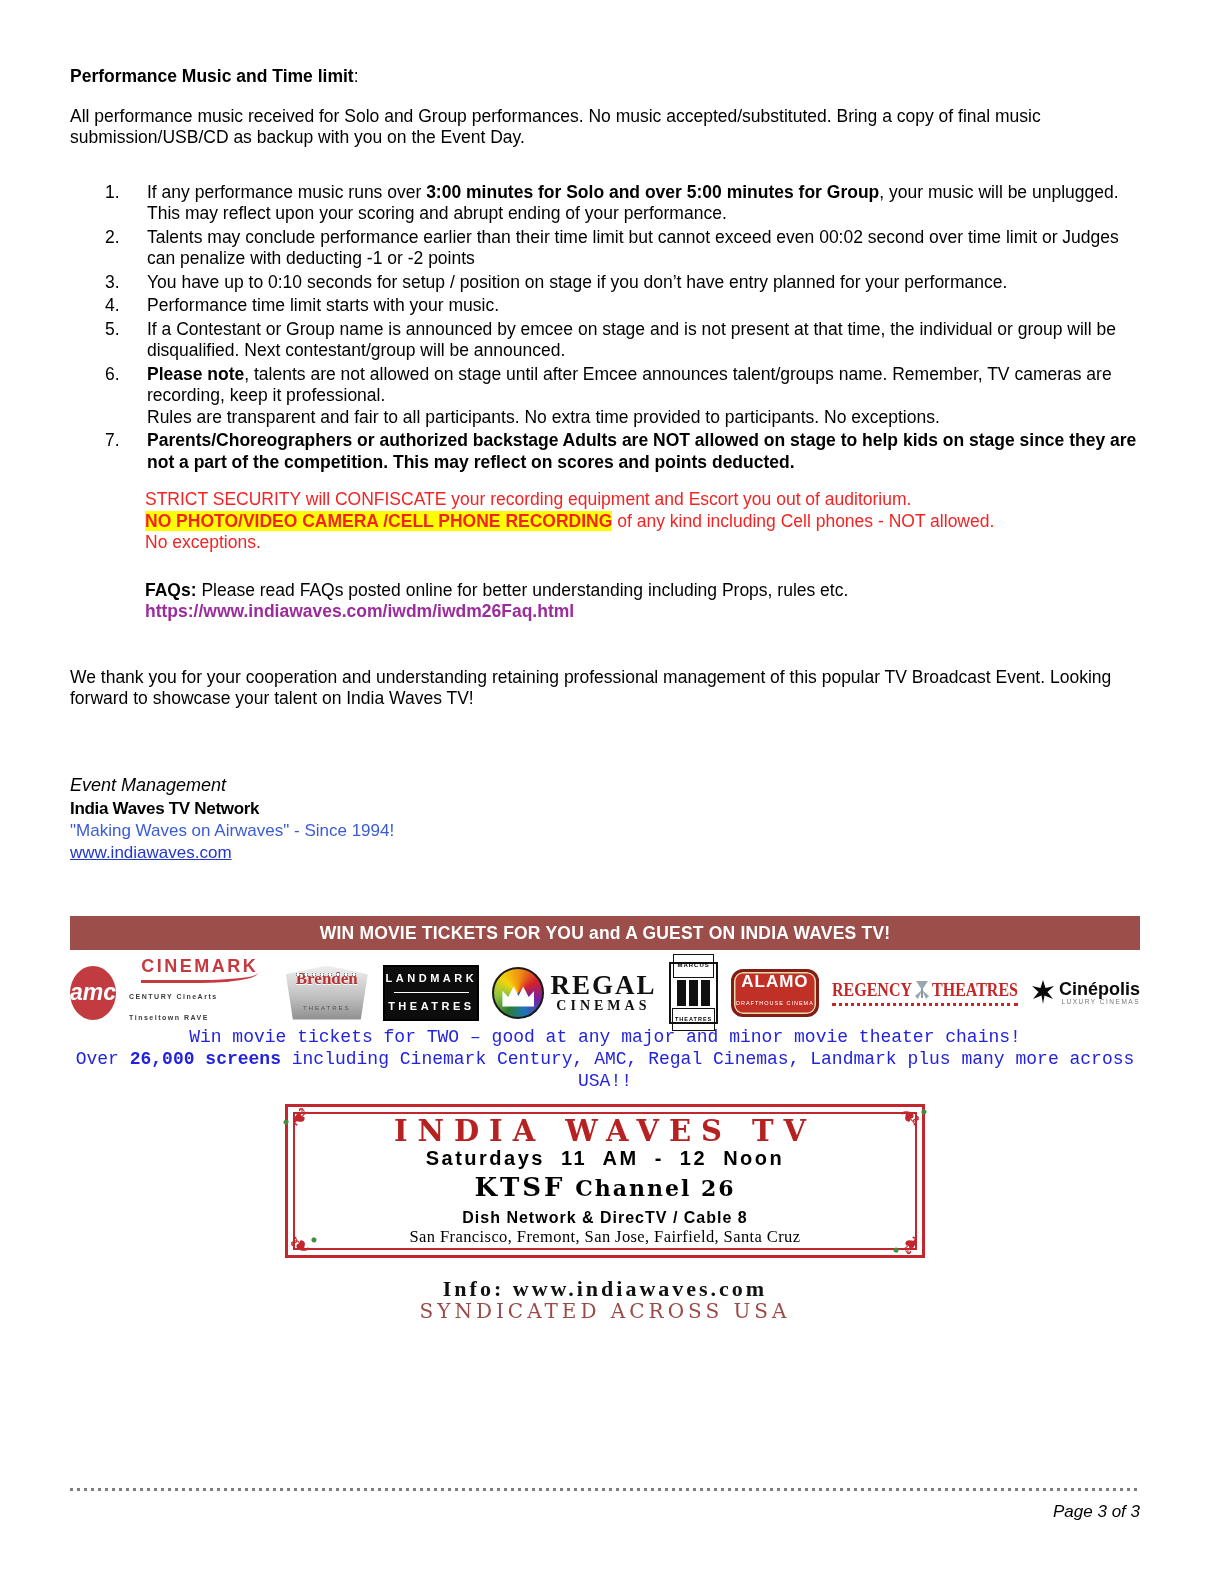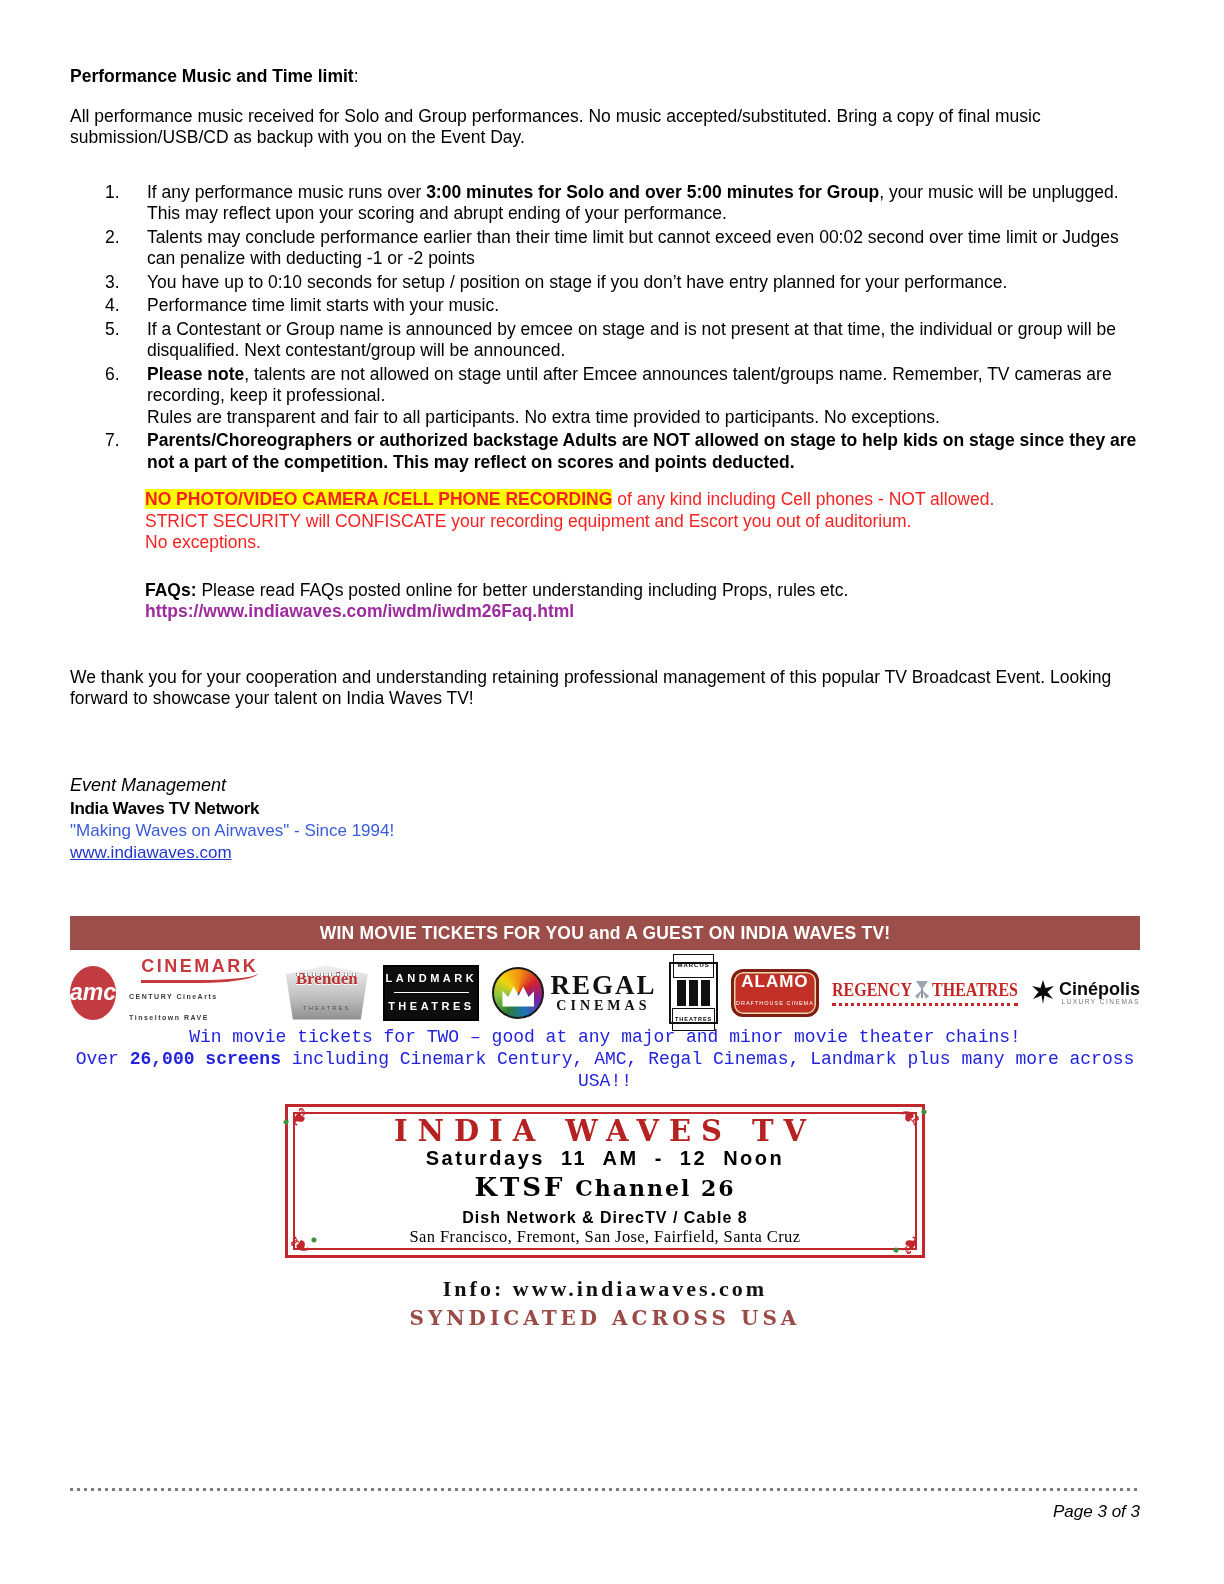--- a/index.html
+++ b/index.html
@@ -105,21 +105,21 @@
   .tv-title{font-family:"DejaVu Serif",serif;font-weight:700;color:#b62121;font-size:29px;
             letter-spacing:10px;line-height:31px;white-space:nowrap;}
   .tv-schedule{font-weight:700;font-size:20px;line-height:23px;letter-spacing:2.5px;word-spacing:8px;}
   .tv-ktsf{font-family:"DejaVu Serif",serif;font-weight:700;line-height:35px;}
   .tv-station{font-size:26px;letter-spacing:3px;}
   .tv-channel{font-size:22px;letter-spacing:2px;}
   .tv-providers{font-weight:700;font-size:16px;line-height:19px;letter-spacing:1px;}
   .tv-cities{font-family:"Liberation Serif",serif;font-size:16.5px;line-height:20px;letter-spacing:0.4px;}
   .tv-info{margin-top:18px;font-family:"Liberation Serif",serif;font-weight:700;font-size:22px;
            line-height:25px;letter-spacing:3px;color:#111;}
-  .tv-syndicated{margin-top:7px;font-family:"DejaVu Serif",serif;font-weight:700;font-size:20px;
+  .tv-syndicated{font-family:"DejaVu Serif",serif;font-weight:400;font-size:20px;
                  letter-spacing:4px;color:#9a4a47;}
 
   
   .footer-line{position:absolute;left:70px;right:84px;top:1488px;height:3px;
                background:repeating-linear-gradient(90deg,#7d7d7d 0 3px,transparent 3px 7px);}
   .footer-page{position:absolute;top:1501px;right:84px;font-style:italic;font-size:17px;}
 </style>
 </head>
 <body>
 
@@ -155,22 +155,22 @@
         <span class="num">6.</span>
         <div class="rule-text"><span class="run-bold">Please note</span><span>, talents are not allowed on stage until after Emcee announces talent/groups name. Remember, TV cameras are recording, keep it professional.</span><br><span>Rules are transparent and fair to all participants. No extra time provided to participants. No exceptions.</span></div>
       </div>
       <div class="rule">
         <span class="num">7.</span>
         <div class="rule-text"><span class="run-bold">Parents/Choreographers or authorized backstage Adults are NOT allowed on stage to help kids on stage since they are not a part of the competition. This may reflect on scores and points deducted.</span></div>
       </div>
     </div>
 
     <div class="warning">
+      <div>STRICT SECURITY will CONFISCATE your recording equipment and Escort you out of auditorium.</div>
       <div><span class="run-hl">NO PHOTO/VIDEO CAMERA /CELL PHONE RECORDING</span><span class="run-red"> of any kind including Cell phones - NOT allowed.</span></div>
-      <div>STRICT SECURITY will CONFISCATE your recording equipment and Escort you out of auditorium.</div>
       <div>No exceptions.</div>
     </div>
 
     <div class="faq">
       <div><span class="faq-label">FAQs:</span><span> Please read FAQs posted online for better understanding including Props, rules etc.</span></div>
       <span class="faq-link">https://www.indiawaves.com/iwdm/iwdm26Faq.html</span>
     </div>
 
     <p class="closing">We thank you for your cooperation and understanding retaining professional management of this popular TV Broadcast Event. Looking forward to showcase your talent on India Waves TV!</p>
 

